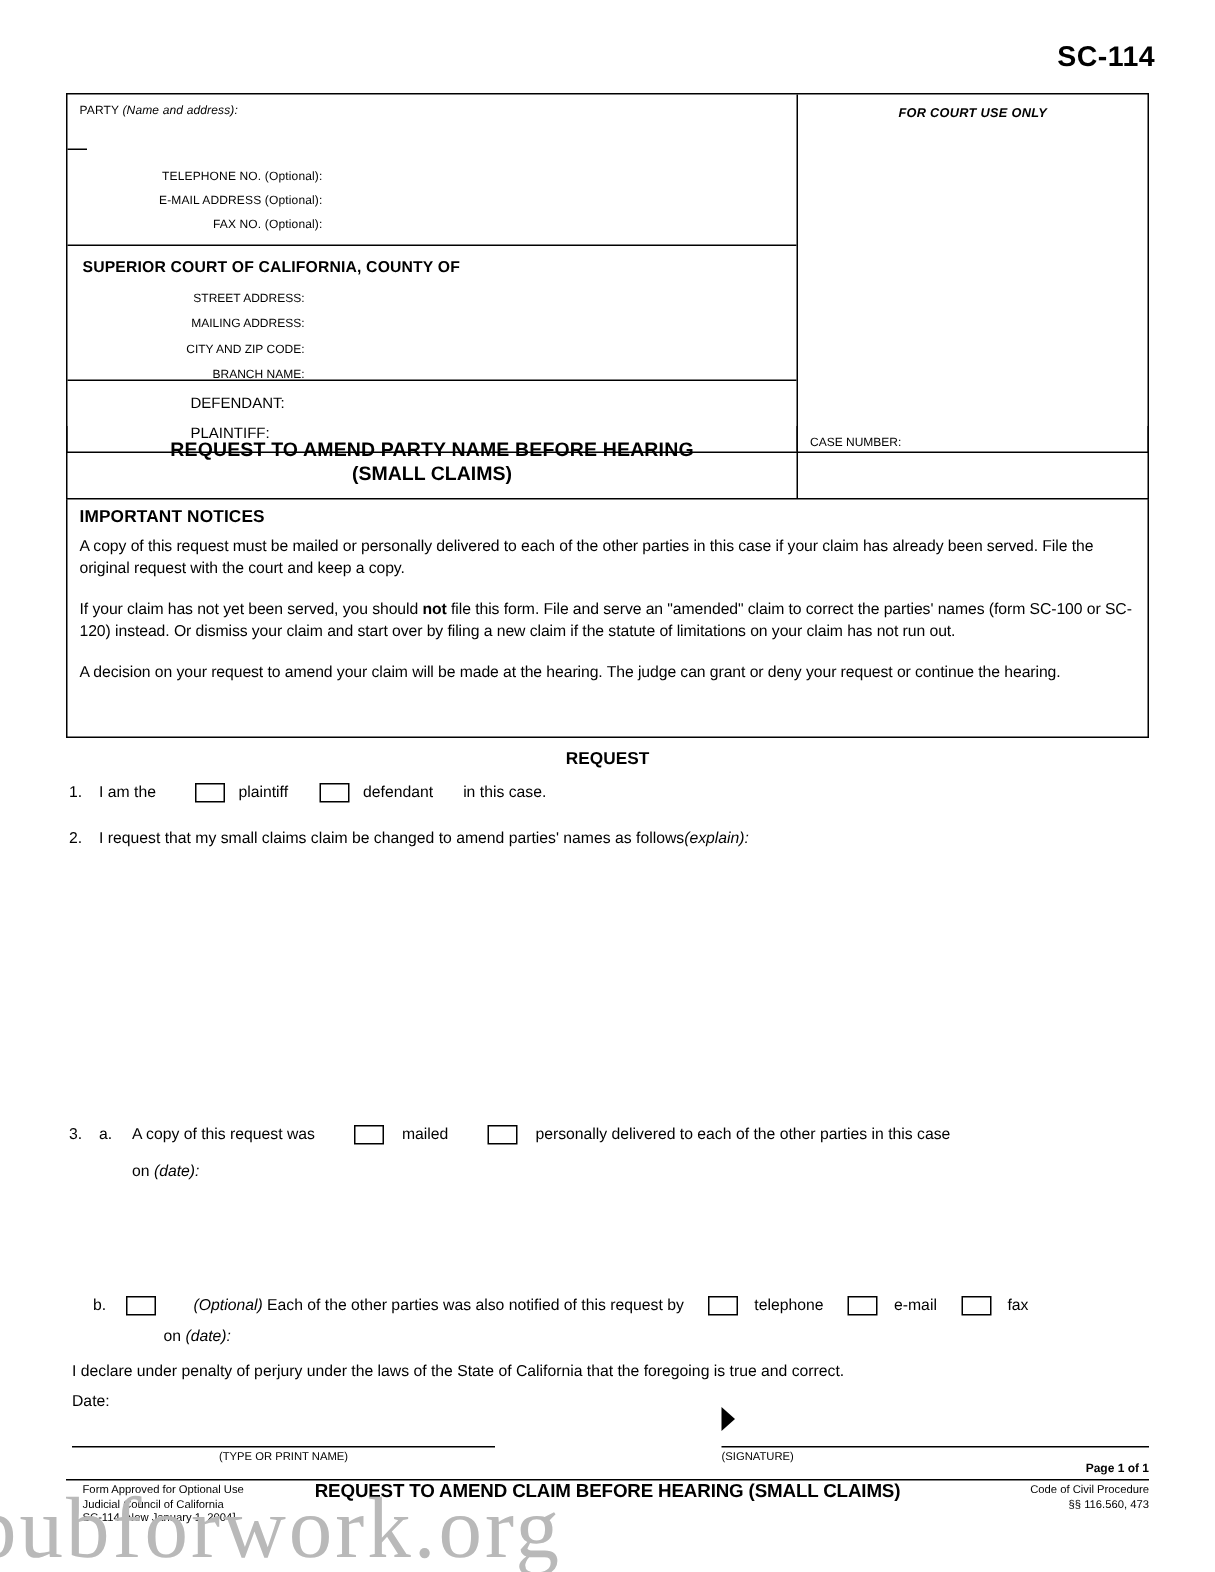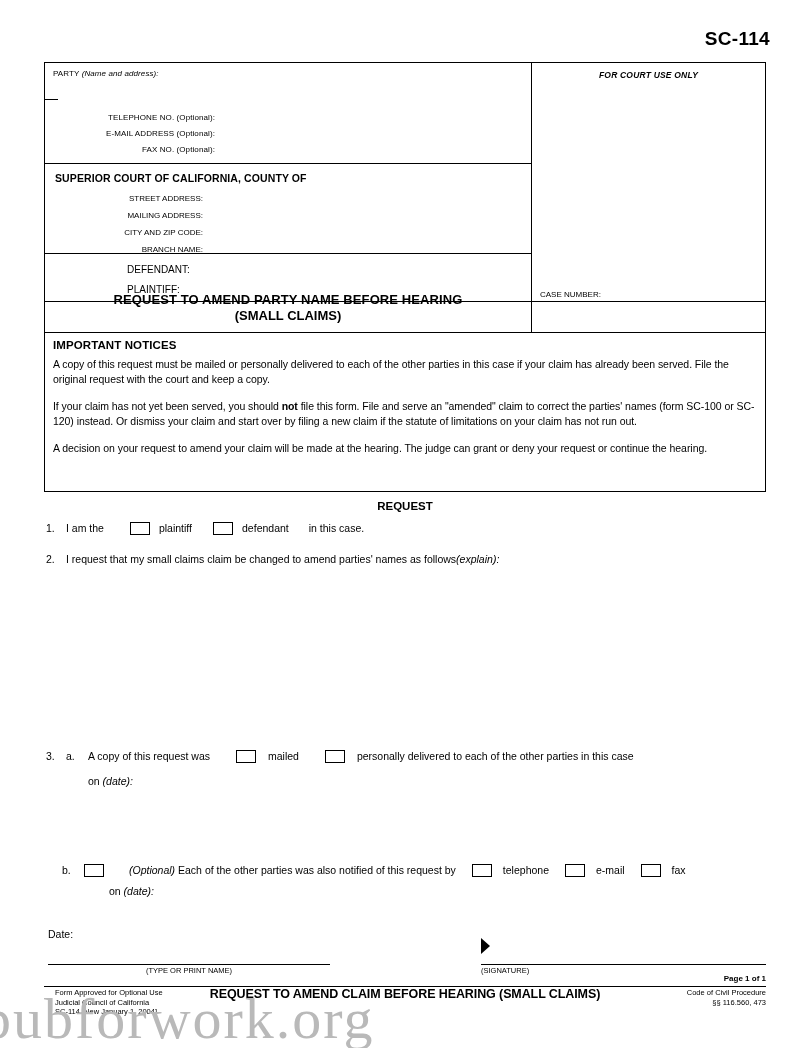--- a/index.html
+++ b/index.html
@@ -473,20 +473,21 @@
       <span class="cb" style="margin-left:16px;"></span>
       <span style="margin-left:11px;">e-mail</span>
       <span class="cb" style="margin-left:16px;"></span>
       <span style="margin-left:11px;">fax</span>
     </div>
     <div class="item3b-row2">
       <span>on </span><i>(date):</i>
     </div>
   </div>
 
+  <div class="declare">I declare under penalty of perjury under the laws of the State of California that the foregoing is true and correct.</div>
   <div class="date-line">Date:</div>
 
   <div class="sig-arrow"></div>
   <div class="rule-name"></div>
   <div class="rule-sig"></div>
   <div class="cap-name">(TYPE OR PRINT NAME)</div>
   <div class="cap-sig">(SIGNATURE)</div>
 
   <div class="page-of">Page 1 of 1</div>
   <div class="footer-rule"></div>

